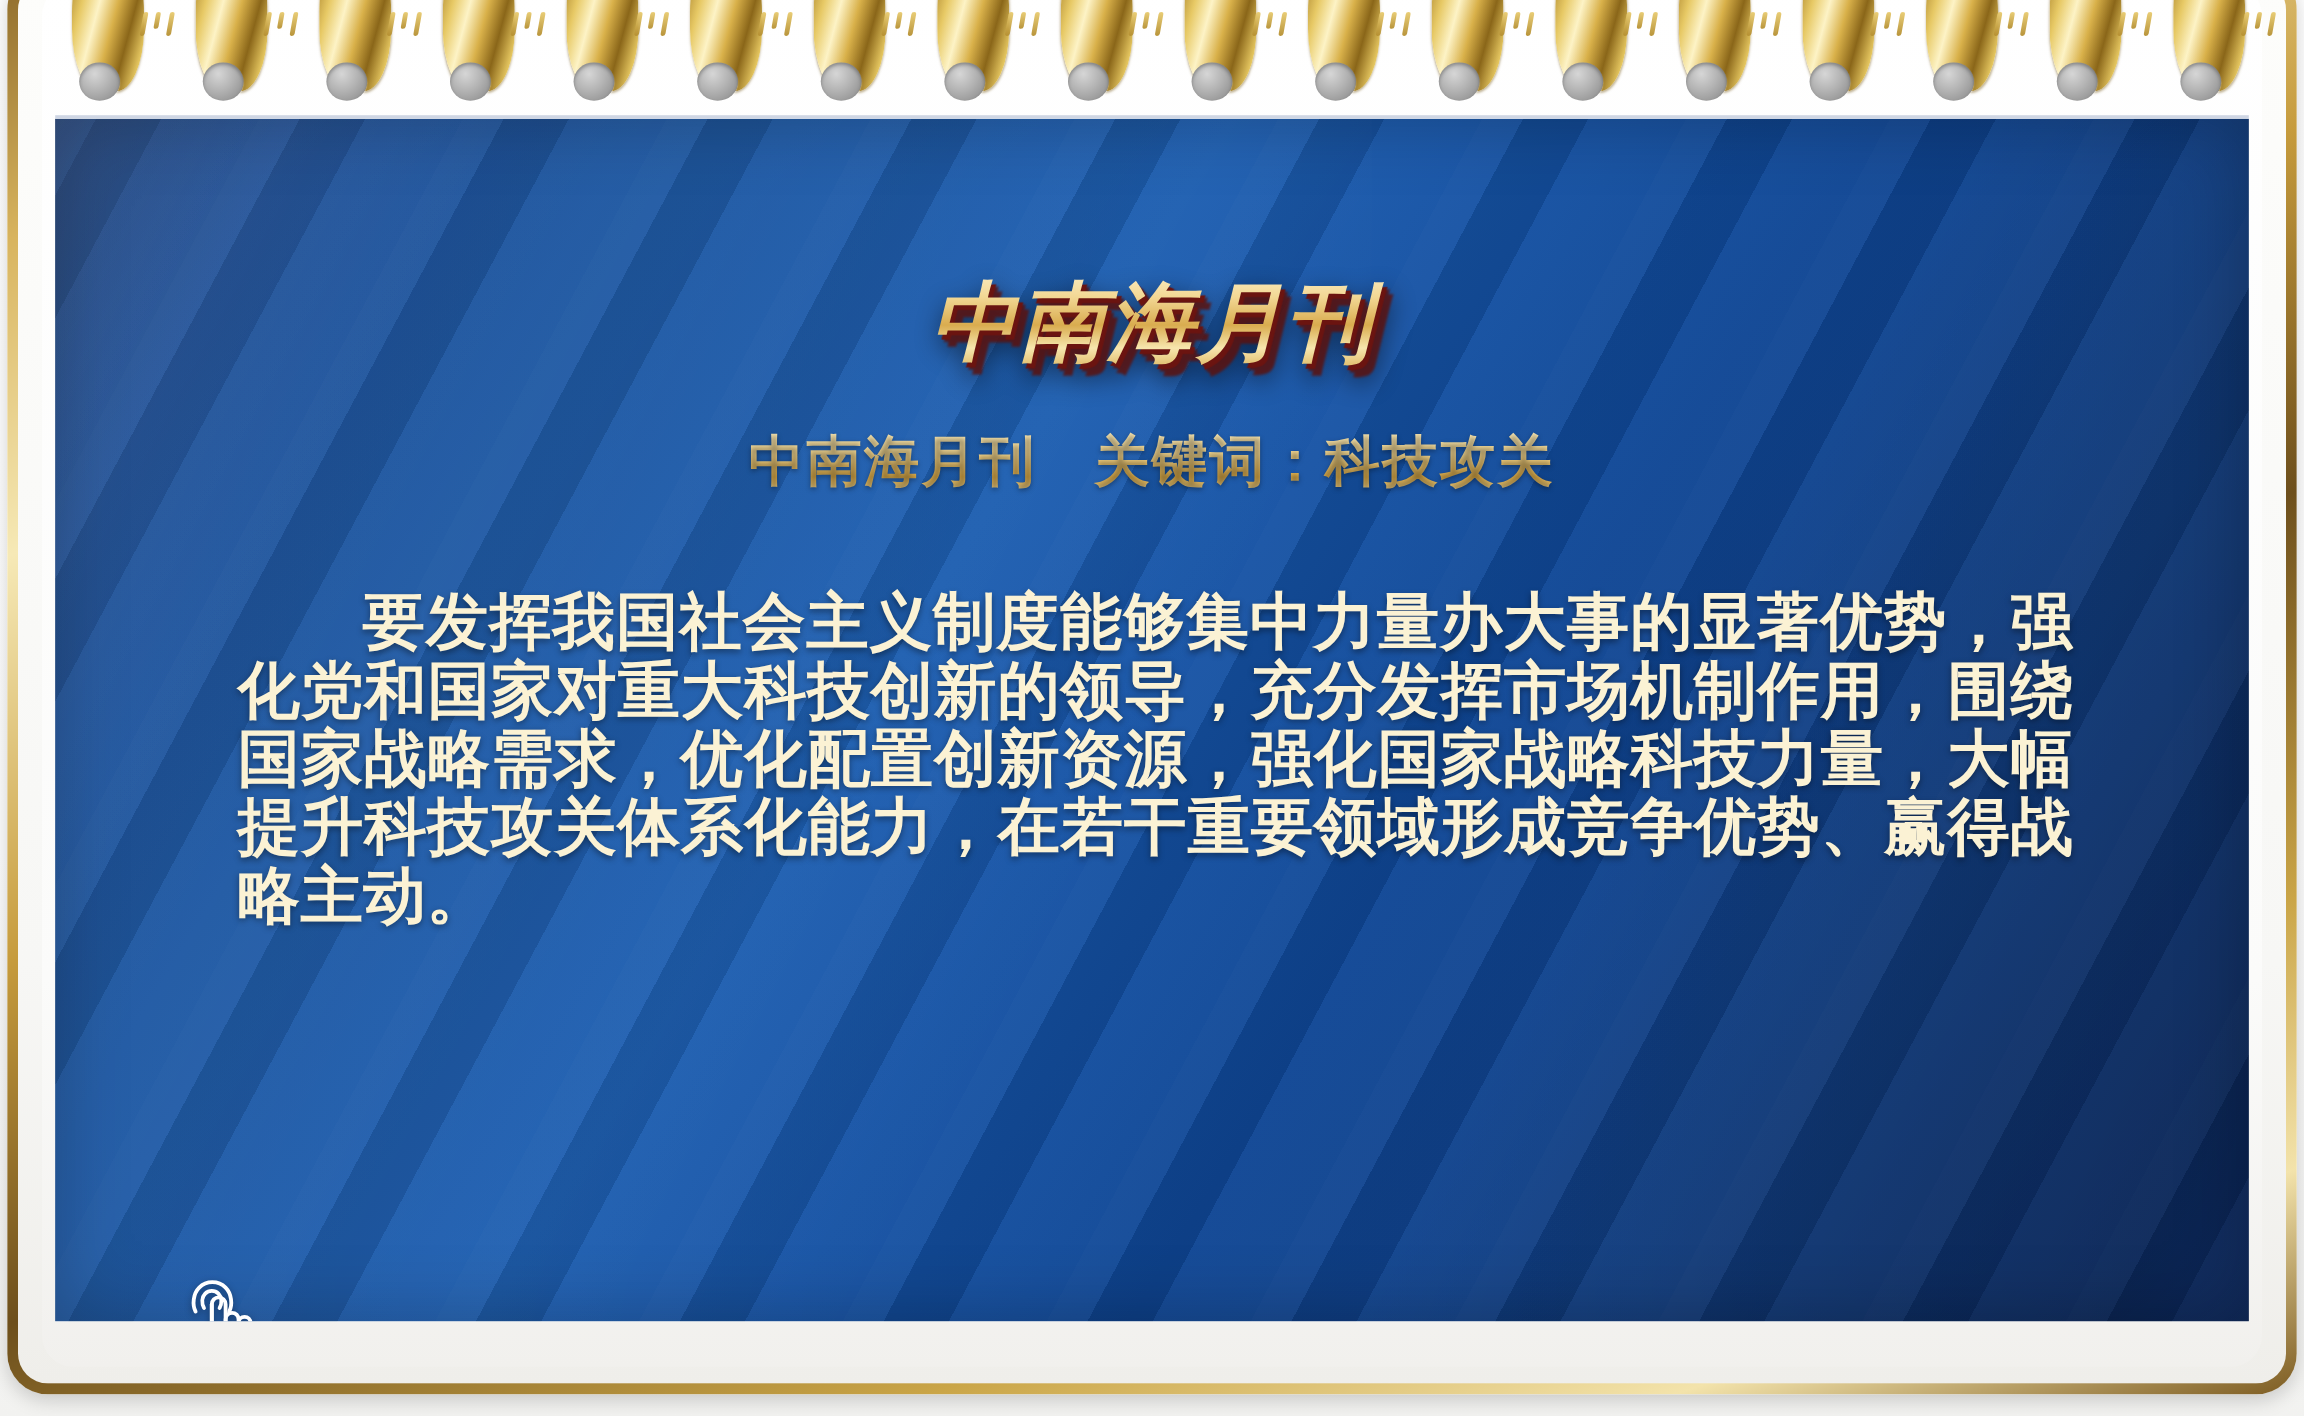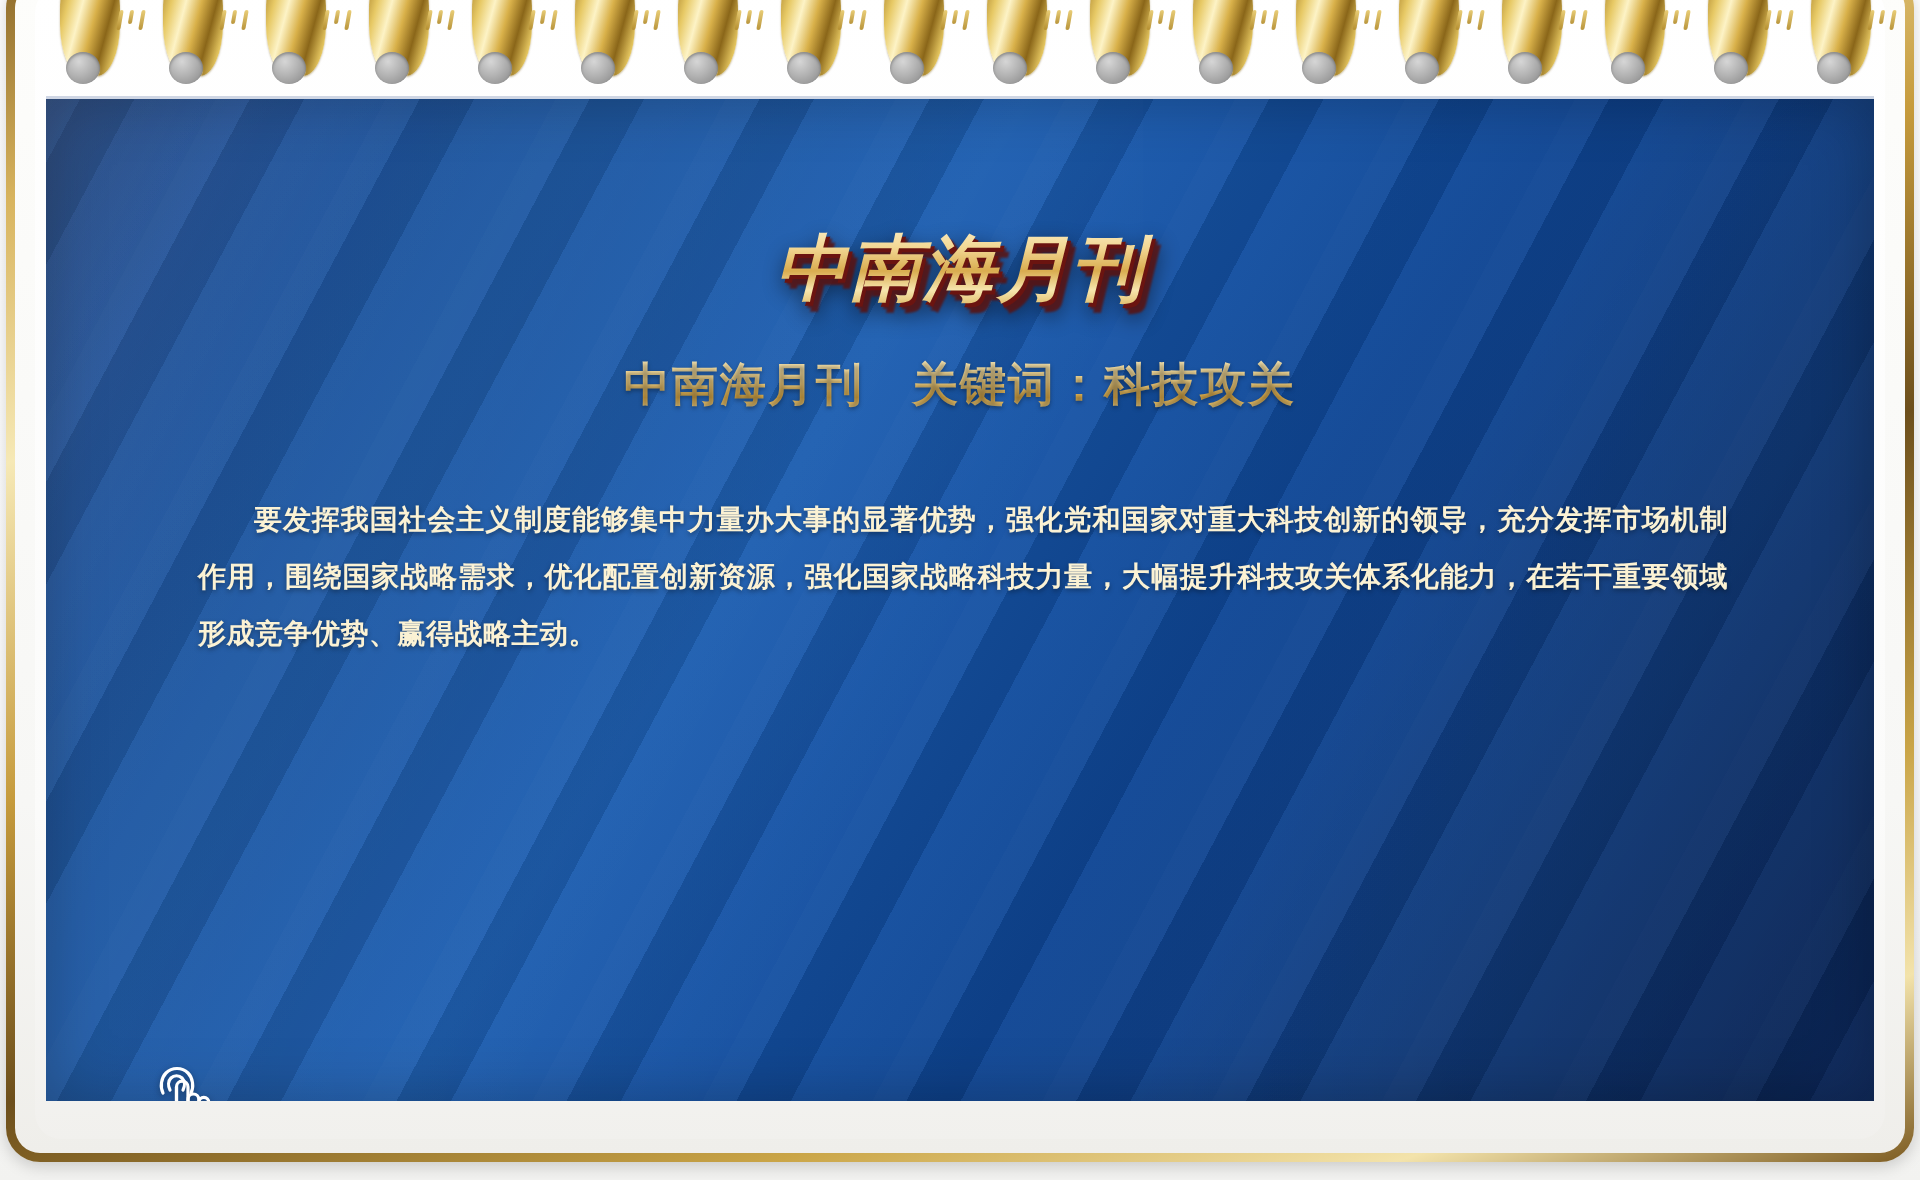--- a/index.html
+++ b/index.html
@@ -111,21 +111,21 @@
     -webkit-background-clip:text;background-clip:text;
     -webkit-text-fill-color:transparent;color:#eccf83;
     text-shadow:0 2px 4px rgba(0,0,0,.35);
     white-space:nowrap;
   }
 
   
   .quote{
     position:absolute;left:152px;top:392px;width:1530px;
     font-family:"Liberation Serif","DejaVu Serif",serif;
-    font-weight:bold;font-size:28px;line-height:57px;
+    font-weight:bold;font-size:52px;line-height:57px;
     color:#fbf2d4;
     text-align:justify;text-align-last:left;
     letter-spacing:.5px;
     text-shadow:0 2px 5px rgba(0,0,0,.40);
     text-indent:2em;
   }
 
   .attribution{
     position:absolute;left:168px;top:656px;width:1500px;
     font-family:"DejaVu Sans","Liberation Sans",sans-serif;

